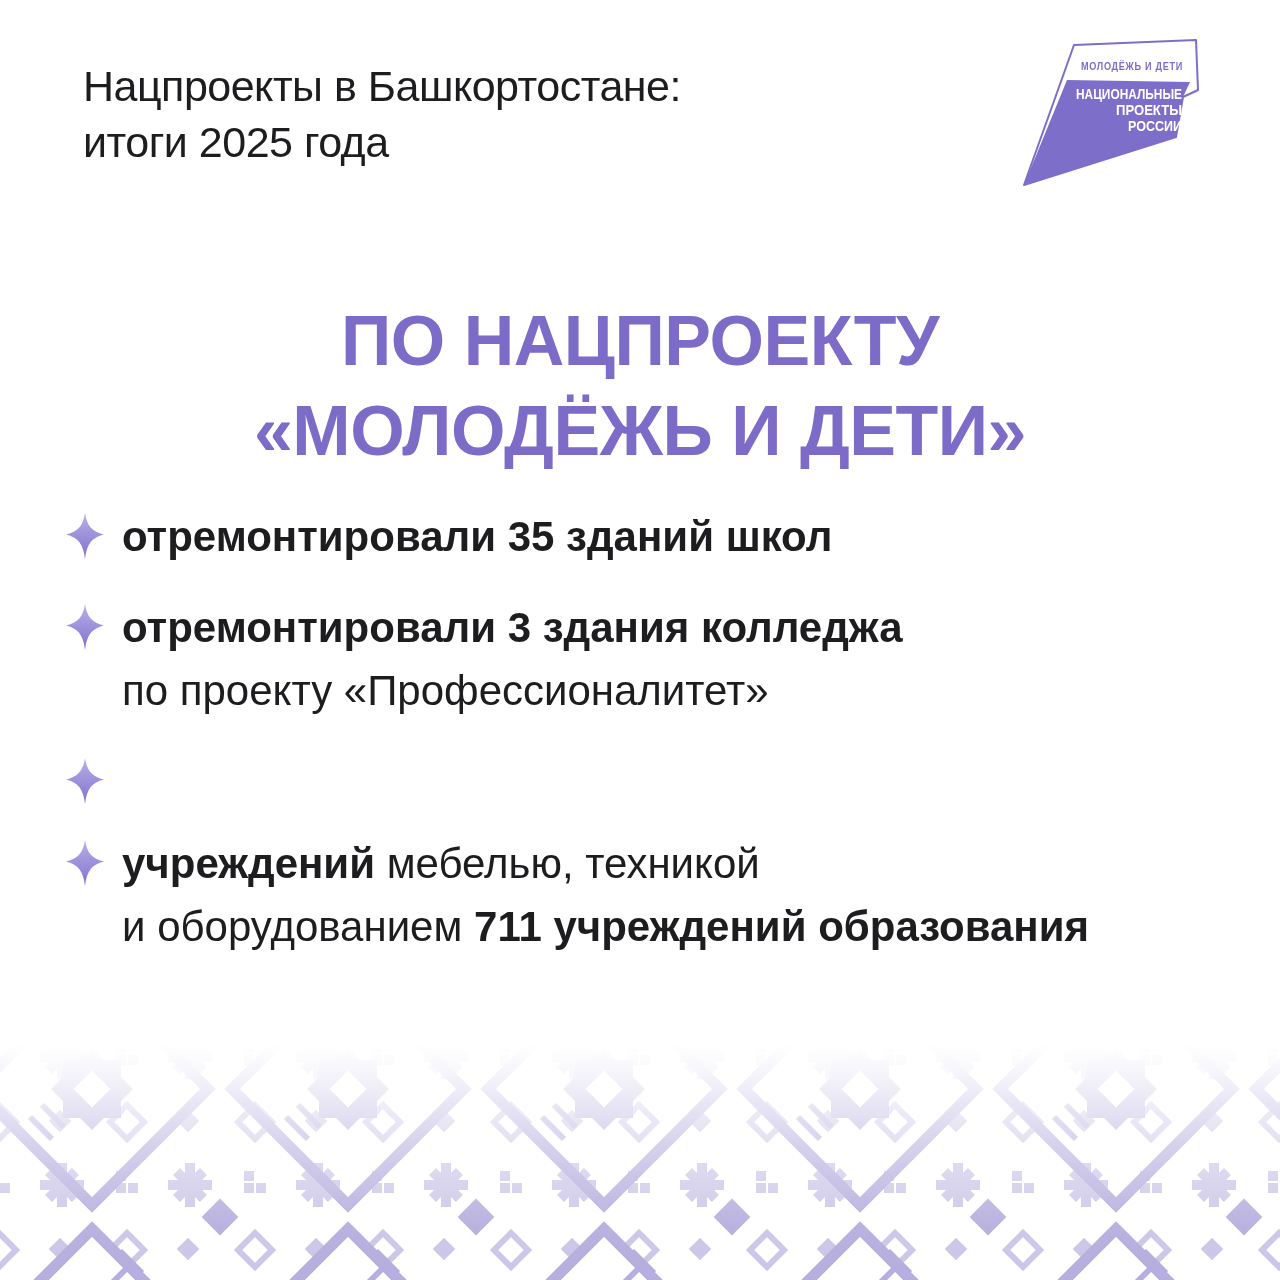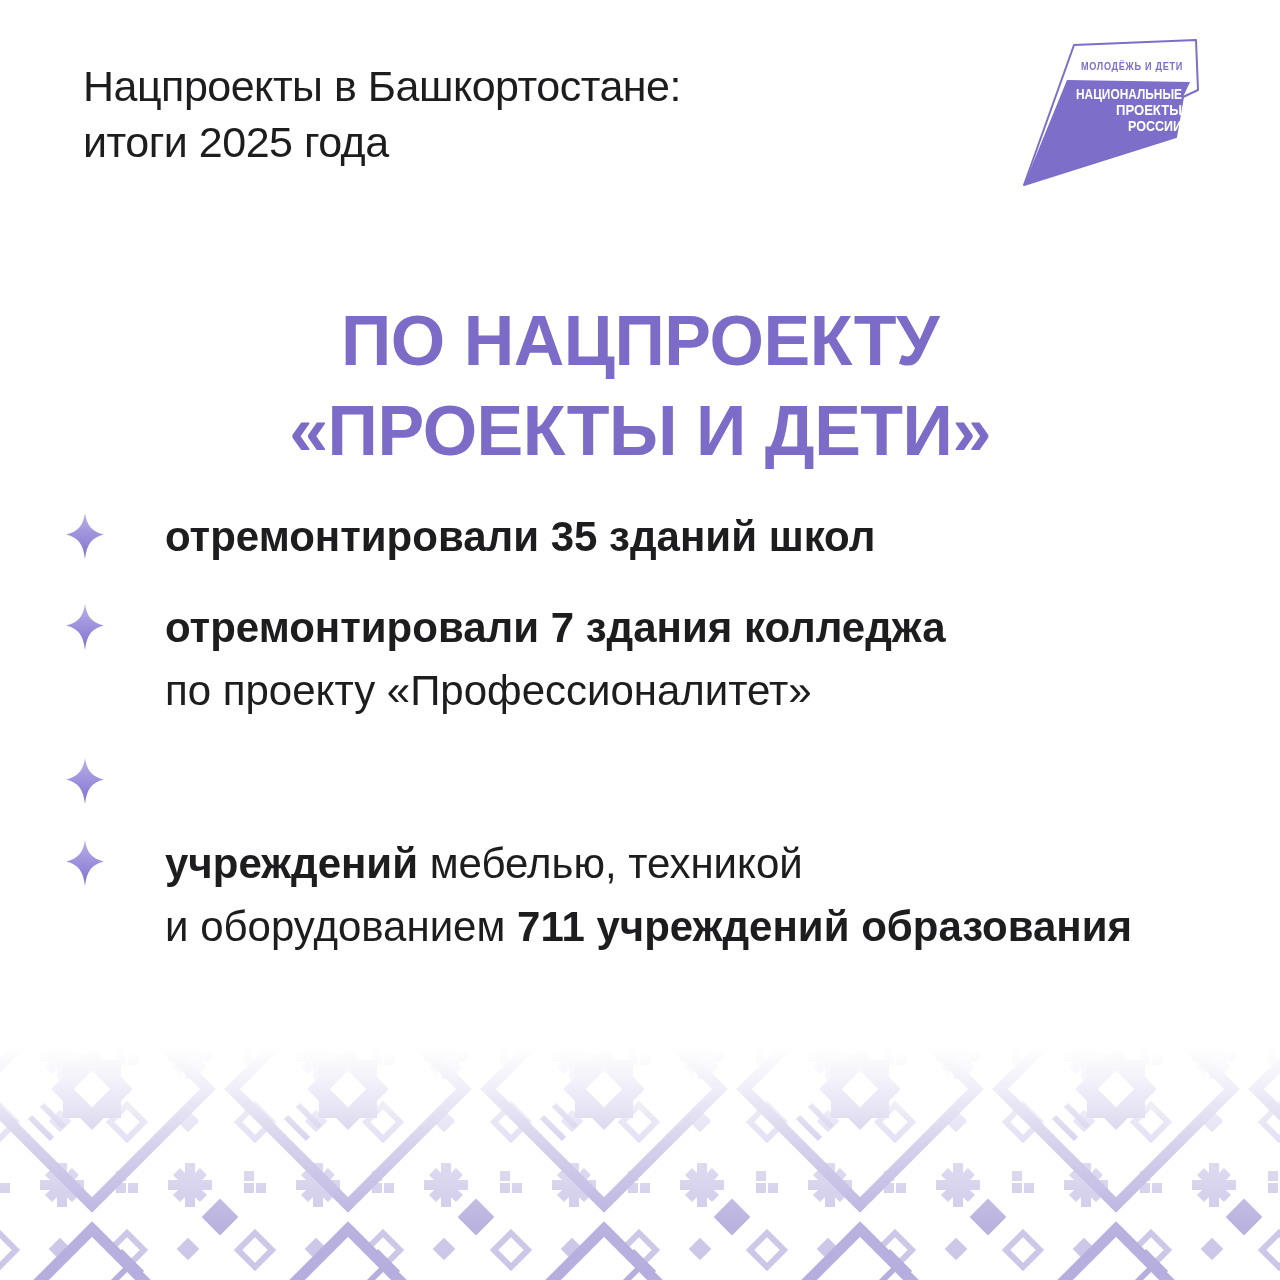--- a/index.html
+++ b/index.html
@@ -71,21 +71,20 @@
     width:42px; height:46px;
     flex:0 0 auto;
     margin-top:8px;
   }
   .bullet-text {
     font-size:42px;
     line-height:63px;
     font-weight:400;
     white-space:pre-line;
     color:#1d1d1f;
-    margin-left:43px;
   }
   .bullet-text b { font-weight:700; }
 
   .ornament {
     position:absolute;
     left:0; bottom:0;
     width:1280px; height:235px;
   }
   .ornament svg { display:block; width:1280px; height:235px; }
   .ornament-fade {
@@ -123,36 +122,36 @@
     <path d="M 55,45 L 178,47 L 171,62 L 164,102 L 12,150 Z" fill="#7d6ec9"></path>
     <text class="tagline-text" x="120" y="35" text-anchor="middle" textLength="102" lengthAdjust="spacingAndGlyphs">МОЛОДЁЖЬ И ДЕТИ</text>
     <text class="brand-text" x="170" y="64" text-anchor="end" textLength="106" lengthAdjust="spacingAndGlyphs">НАЦИОНАЛЬНЫЕ</text>
     <text class="brand-text" x="170" y="80" text-anchor="end" textLength="66" lengthAdjust="spacingAndGlyphs">ПРОЕКТЫ</text>
     <text class="brand-text" x="170" y="96" text-anchor="end" textLength="54" lengthAdjust="spacingAndGlyphs">РОССИИ</text>
   </svg>
 </div>
 
 <div class="heading">
   <div>ПО НАЦПРОЕКТУ</div>
-  <div>«ПРОЕКТЫ И ДЕТИ»</div>
+  <div>«МОЛОДЁЖЬ И ДЕТИ»</div>
 </div>
 
 <ul class="bullets">
   <li>
     <svg class="sparkle" viewBox="0 0 40 44">
       <path fill="url(#sparkGrad)" d="M20 0 C 21.8 12.2, 26.8 17.8, 38 20.6 C 26.8 23.4, 21.8 29.2, 20 44 C 18.2 29.2, 13.2 23.4, 2 20.6 C 13.2 17.8, 18.2 12.2, 20 0 Z"></path>
     </svg>
     <p class="bullet-text"><b>отремонтировали 35 зданий школ</b></p>
   </li>
 
   <li>
     <svg class="sparkle" viewBox="0 0 40 44">
       <path fill="url(#sparkGrad)" d="M20 0 C 21.8 12.2, 26.8 17.8, 38 20.6 C 26.8 23.4, 21.8 29.2, 20 44 C 18.2 29.2, 13.2 23.4, 2 20.6 C 13.2 17.8, 18.2 12.2, 20 0 Z"></path>
     </svg>
-    <p class="bullet-text"><b>отремонтировали 7 здания колледжа</b><span>
+    <p class="bullet-text"><b>отремонтировали 3 здания колледжа</b><span>
 по проекту «Профессионалитет»</span></p>
   </li>
 
   <li>
     <svg class="sparkle" viewBox="0 0 40 44">
       <path fill="url(#sparkGrad)" d="M20 0 C 21.8 12.2, 26.8 17.8, 38 20.6 C 26.8 23.4, 21.8 29.2, 20 44 C 18.2 29.2, 13.2 23.4, 2 20.6 C 13.2 17.8, 18.2 12.2, 20 0 Z"></path>
     </svg>
   </li>
 
   <li>

